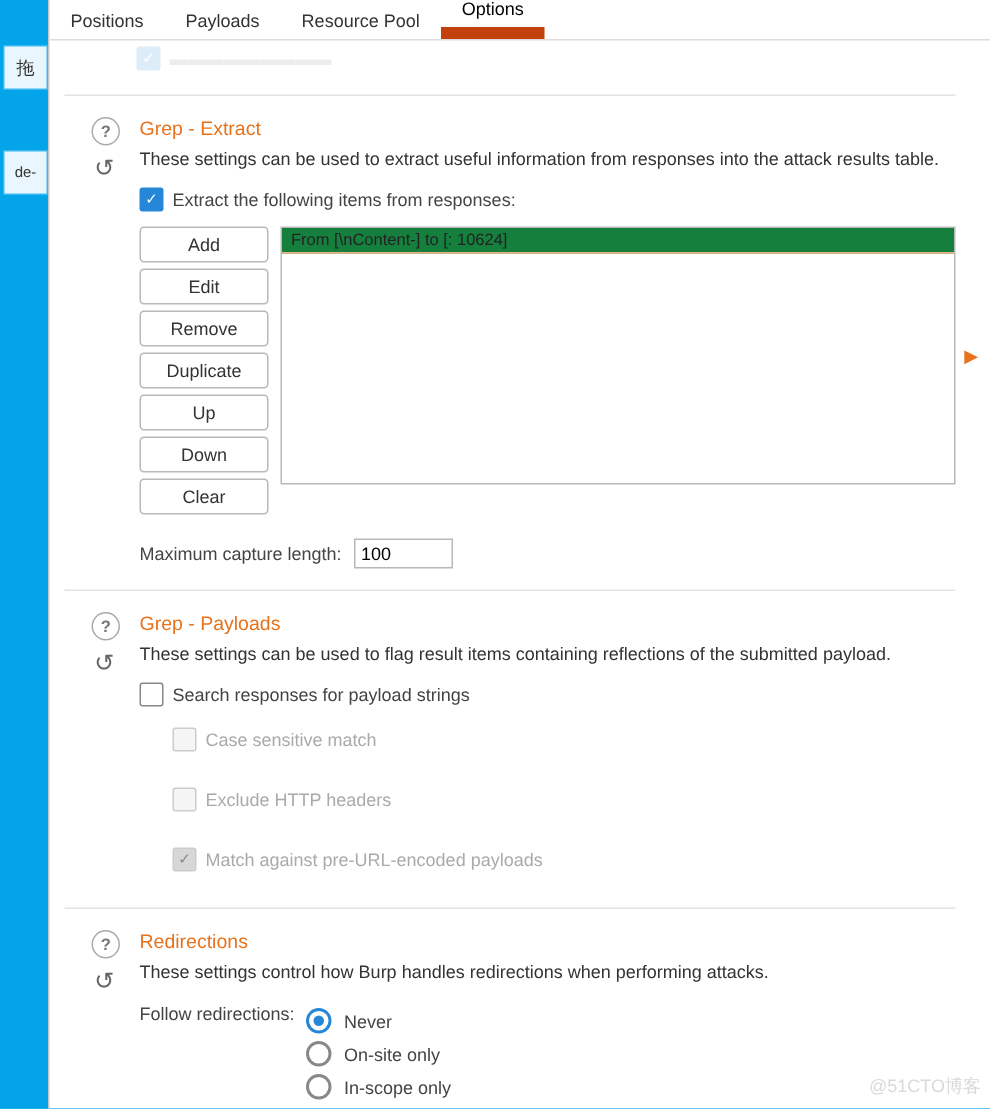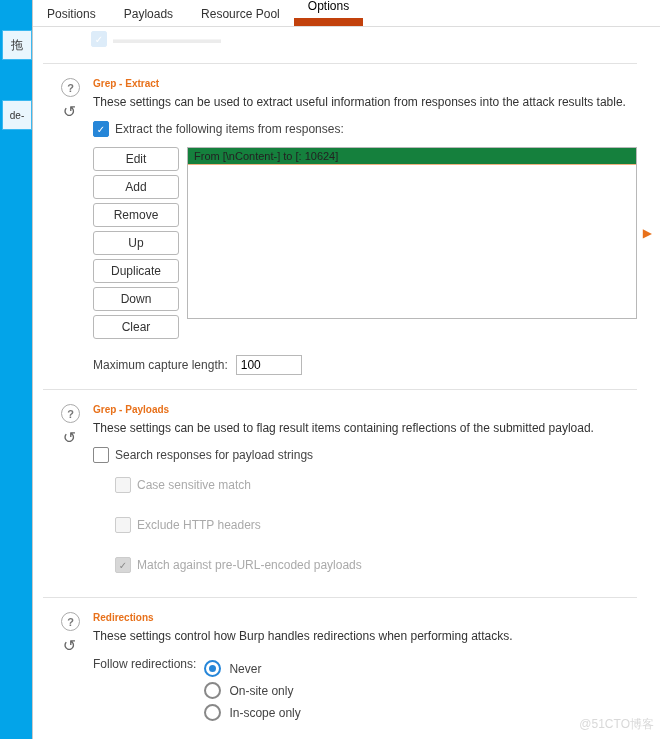--- a/index.html
+++ b/index.html
@@ -80,22 +80,22 @@
     top: 0;
     border:1px solid #aaa;border-radius:50%;
     font-size:11px;font-weight:bold;color:#777;
   }
   .reset-icon {
     top: 25px;
     font-size:16px;
   }
   h3.sect-title {
     margin: 0 0 6px 0;
-    font-size: 10px;
-    font-weight: bold;
+    font-size: 13px;
+    font-weight: normal;
     color: #e8711b;
   }
   .sect-desc {
     margin-bottom: 12px;
     color:#333;
   }
   .checkbox-row {
     display:flex;align-items:center;gap:6px;
     margin: 4px 0 10px 0;
   }
@@ -204,25 +204,25 @@
         <h3 class="sect-title">Grep - Extract</h3>
         <div class="sect-desc">These settings can be used to extract useful information from responses into the attack results table.</div>
 
         <div class="checkbox-row">
           <span class="cb checked">✓</span>
           <span>Extract the following items from responses:</span>
         </div>
 
         <div class="extract-body">
           <div class="btn-col">
+            <div class="btn">Add</div>
             <div class="btn">Edit</div>
-            <div class="btn">Add</div>
             <div class="btn">Remove</div>
+            <div class="btn">Duplicate</div>
             <div class="btn">Up</div>
-            <div class="btn">Duplicate</div>
             <div class="btn">Down</div>
             <div class="btn">Clear</div>
           </div>
           <div class="listbox">
             <div class="list-row">From [\nContent-] to [: 10624]</div>
             <div class="expand-caret">▶</div>
           </div>
         </div>
 
         <div class="maxcap-row">

